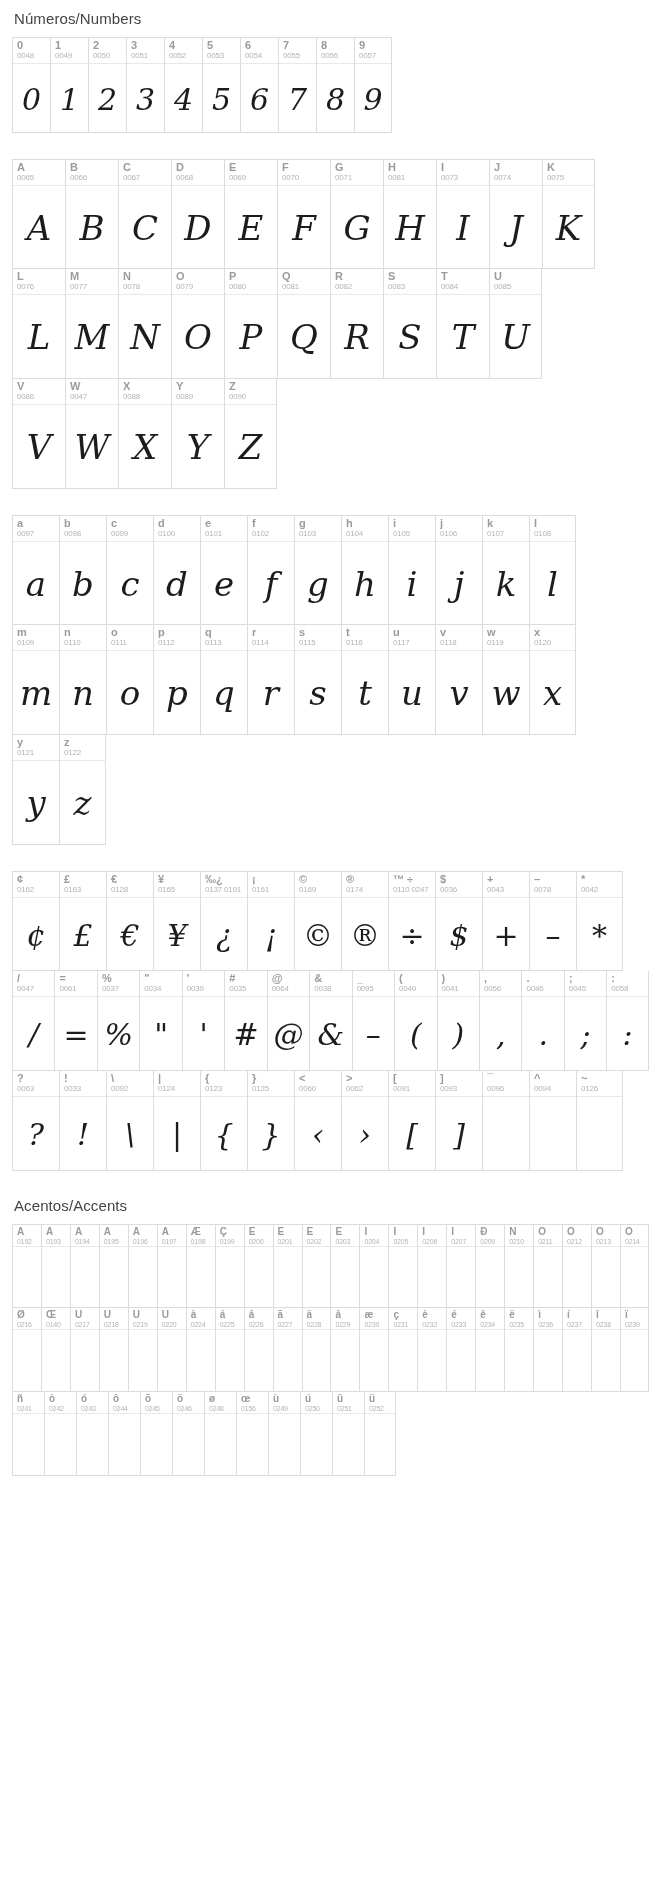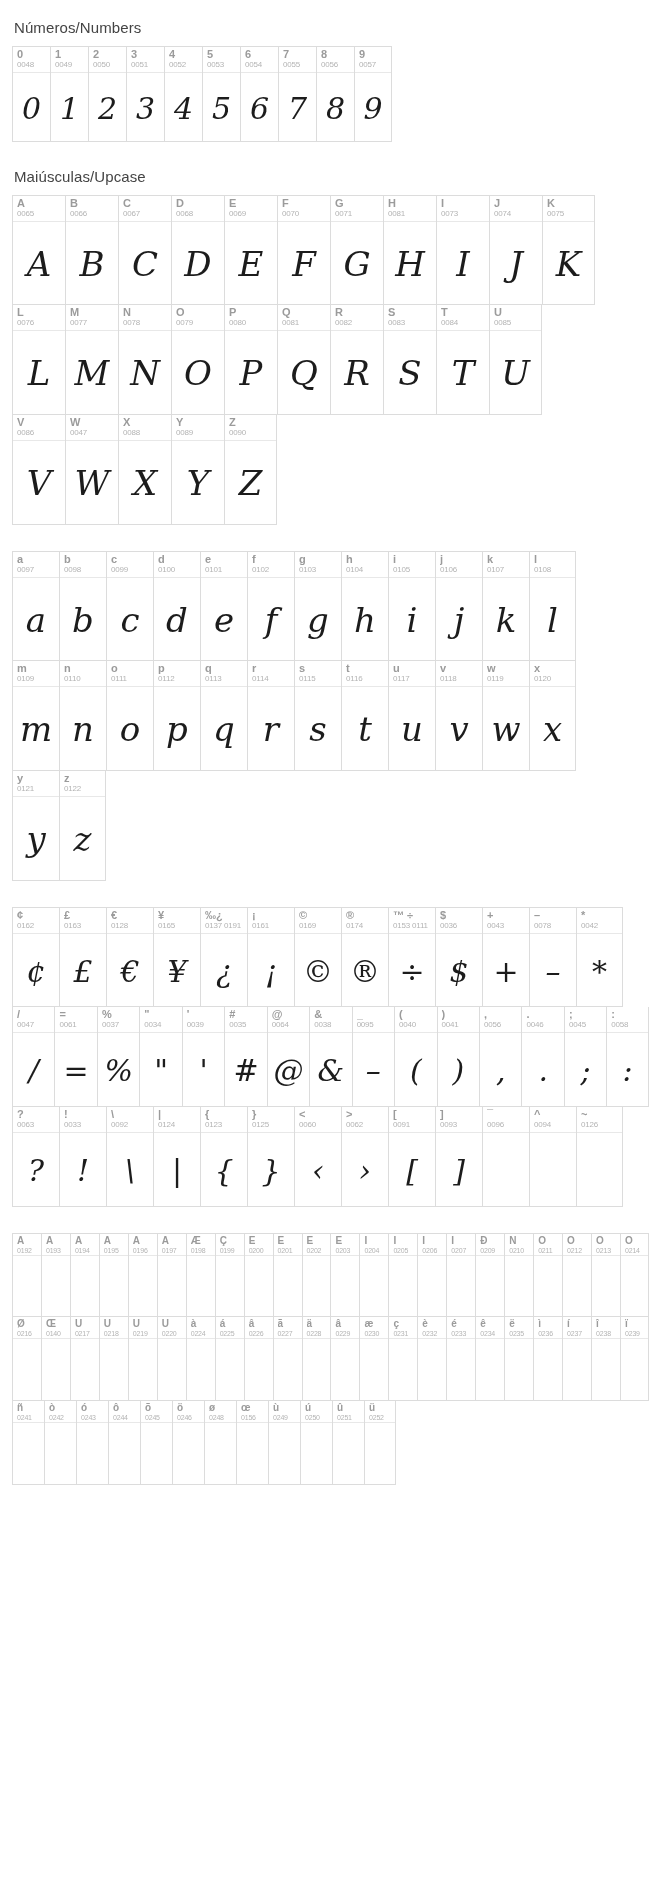--- a/index.html
+++ b/index.html
@@ -3,21 +3,21 @@
 <meta charset="utf-8">
 <style>
   html,body{margin:0;padding:0;}
   body{
     width:661px;
     background:#ffffff;
     font-family:"Liberation Sans", sans-serif;
     color:#333;
     -webkit-font-smoothing:antialiased;
   }
-  .page{padding:13px 12px;box-sizing:border-box;width:661px;}
+  .page{padding:4px 12px;box-sizing:border-box;width:661px;}
   .section-title{
     font-size:15px;
     color:#444;
     font-weight:400;
     margin:0 0 10px 2px;
     letter-spacing:0.1px;
   }
   .section{margin-bottom:26px;}
   .glyph-rows{display:flex;flex-direction:column;}
   .row{display:flex;flex-wrap:nowrap;}
@@ -155,21 +155,20 @@
               <div class="meta">
                 <span class="ch">9</span>
                 <span class="code">0057</span>
               </div>
               <div class="glyph">9</div>
             </div>
           </div>
         </div>
       </div>
       <div class="section upper">
-        <div class="section-title">Maiúsculas/Upcase</div>
         <div class="glyph-rows">
           <div class="row">
             <div class="cell">
               <div class="meta">
                 <span class="ch">A</span>
                 <span class="code">0065</span>
               </div>
               <div class="glyph">A</div>
             </div>
             <div class="cell">
@@ -601,21 +600,21 @@
             <div class="cell">
               <div class="meta">
                 <span class="ch">®</span>
                 <span class="code">0174</span>
               </div>
               <div class="glyph">®</div>
             </div>
             <div class="cell">
               <div class="meta">
                 <span class="ch">™ ÷</span>
-                <span class="code">0153 0111</span>
+                <span class="code">0110 0247</span>
               </div>
               <div class="glyph">÷</div>
             </div>
             <div class="cell">
               <div class="meta">
                 <span class="ch">$</span>
                 <span class="code">0036</span>
               </div>
               <div class="glyph">$</div>
             </div>
@@ -837,20 +836,21 @@
               <div class="meta">
                 <span class="ch">~</span>
                 <span class="code">0126</span>
               </div>
               <div class="glyph"></div>
             </div>
           </div>
         </div>
       </div>
       <div class="section accents">
+        <div class="section-title">Acentos/Accents</div>
         <div class="glyph-rows">
           <div class="row">
             <div class="cell">
               <div class="meta">
                 <span class="ch">À</span>
                 <span class="code">0192</span>
               </div>
               <div class="glyph"></div>
             </div>
             <div class="cell">

